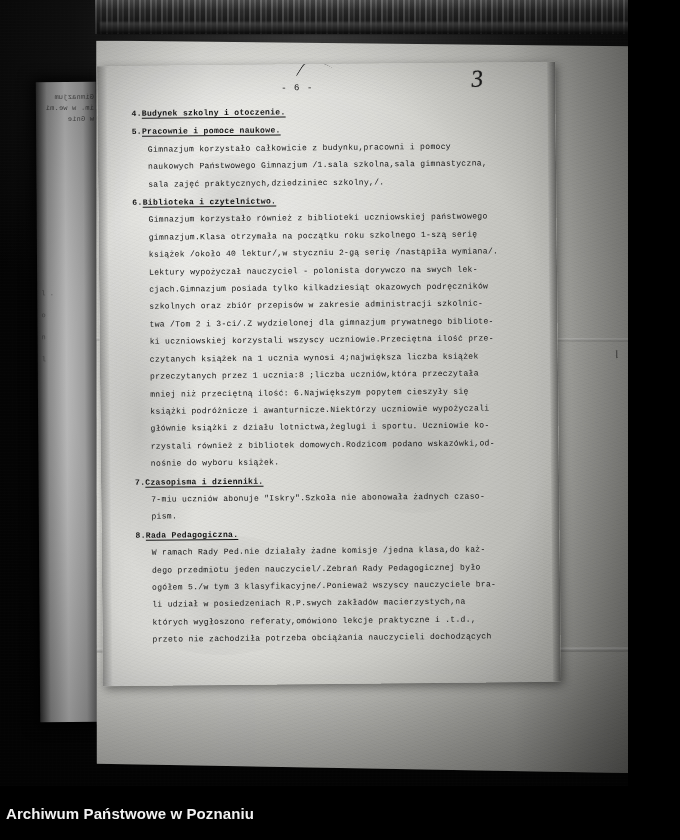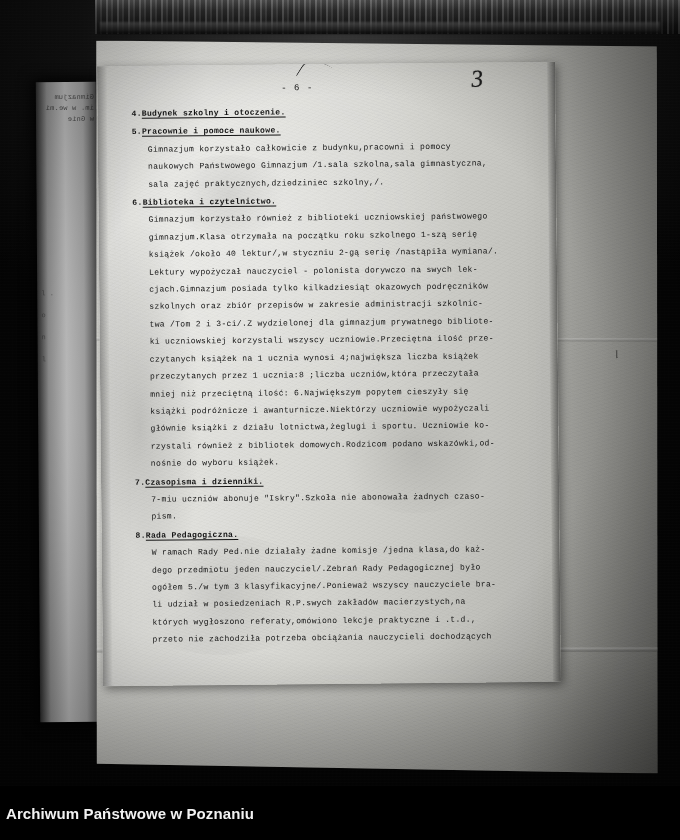--- a/index.html
+++ b/index.html
@@ -7,21 +7,21 @@
     margin: 0;
     padding: 0;
     background: #000;
   }
   body {
     font-family: "Liberation Sans", sans-serif;
   }
 
   #viewer {
     position: relative;
-    width: 680px;
+    width: 628px;
     height: 840px;
     background: #050505;
     overflow: hidden;
   }
 
   
   .backdrop {
     position: absolute;
     inset: 0;
     background:

